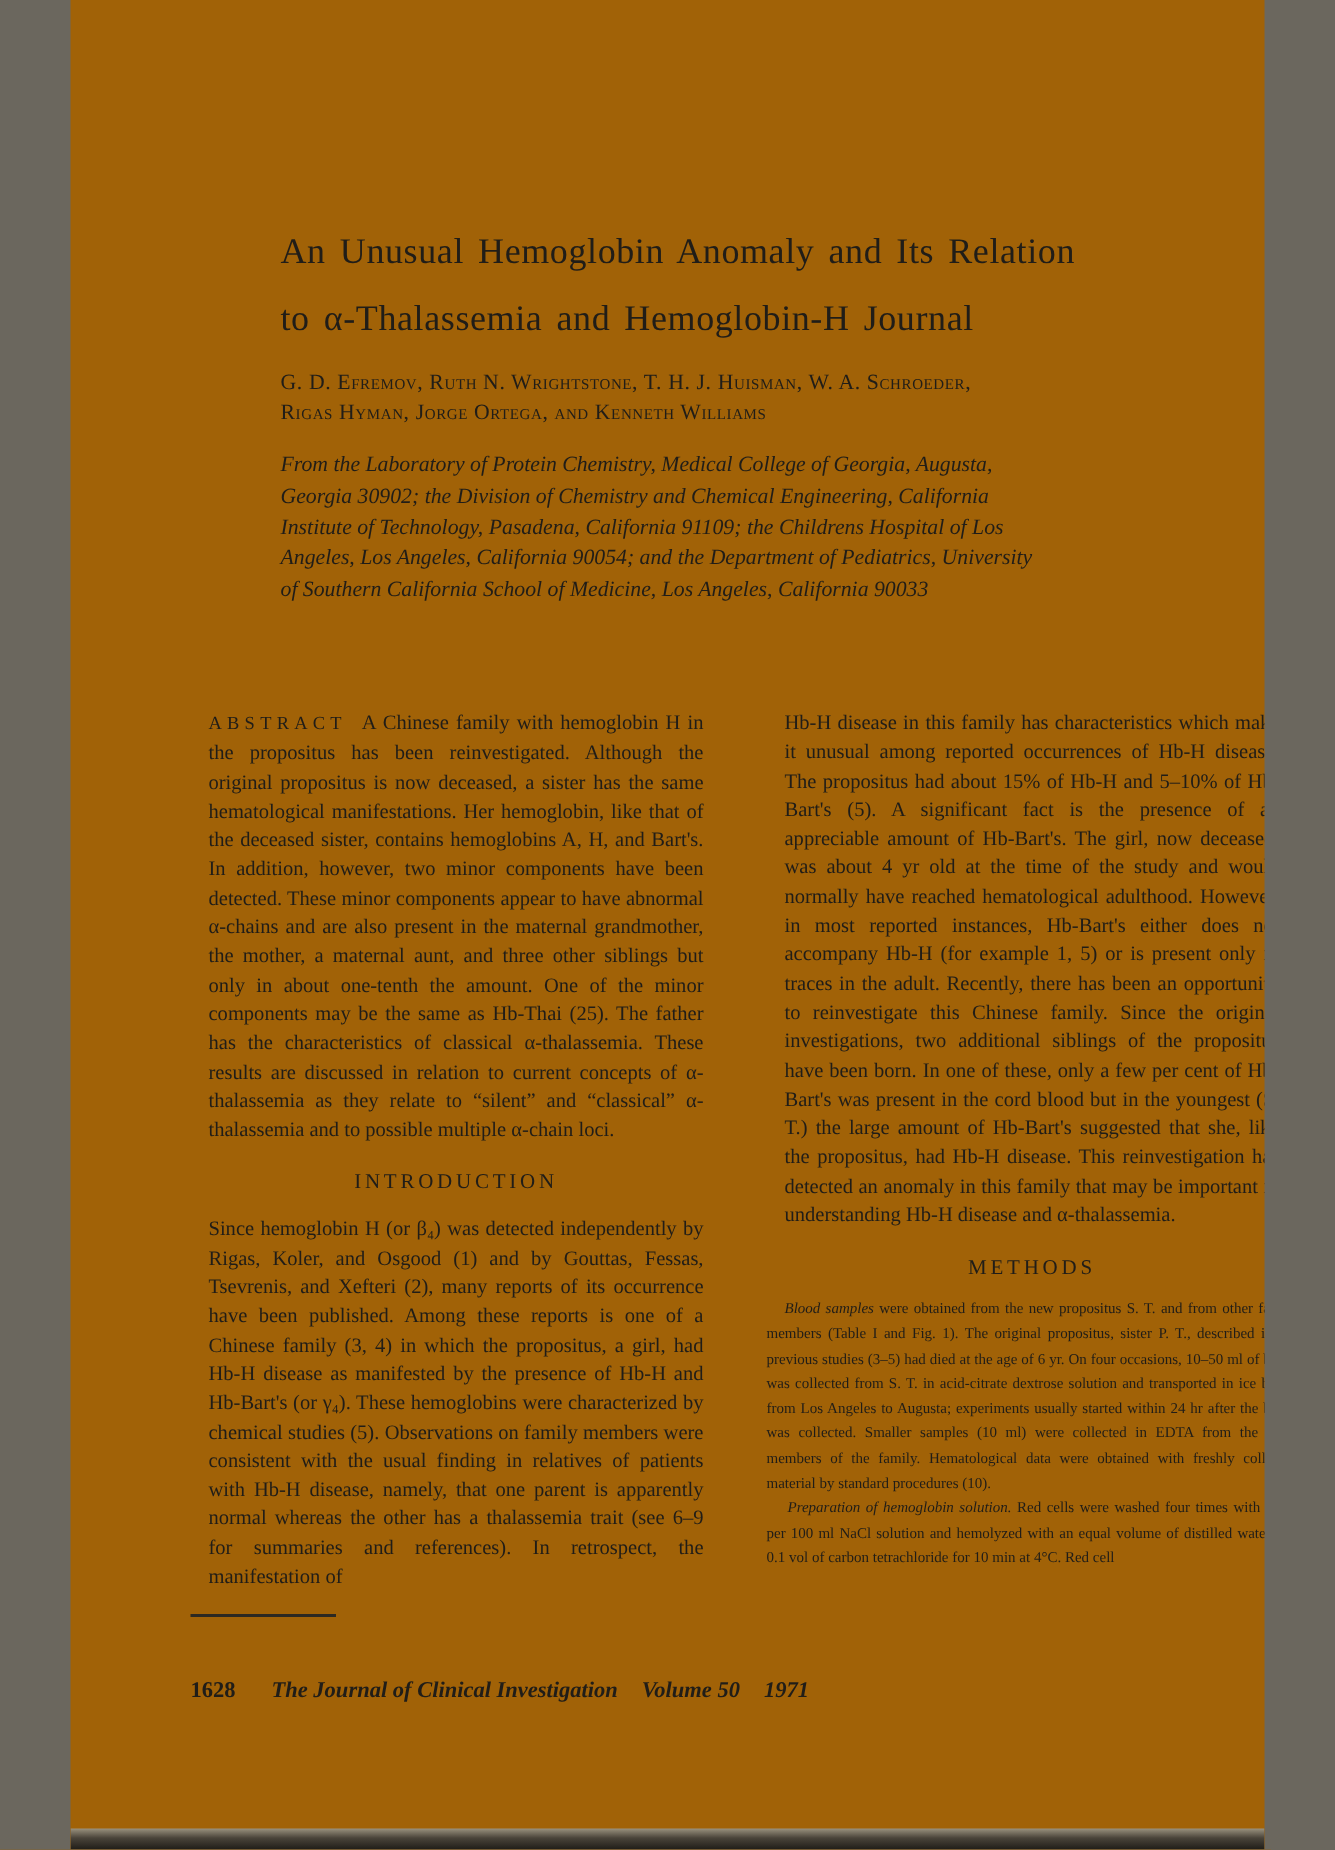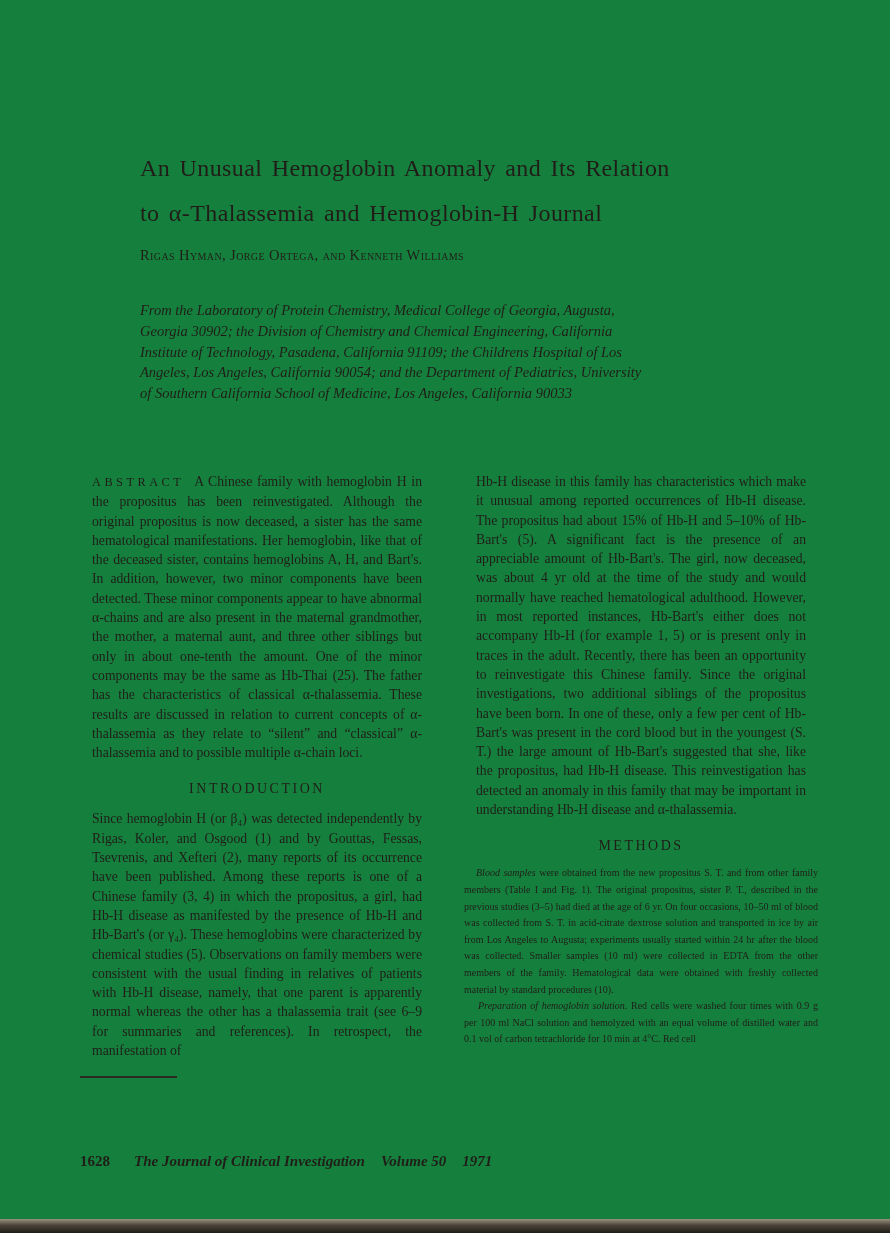--- a/index.html
+++ b/index.html
@@ -1,21 +1,21 @@
 <!DOCTYPE html>
 <html><head>
 <meta charset="utf-8">
 <style>
   html, body { margin: 0; padding: 0; background: #6b675e; }
   .page {
     position: relative;
-    width: 890px;
+    width: 796px;
     height: 1233px;
     margin: 0 auto;
-    background: #15803d;
+    background: #a16207;
     font-family: "Liberation Serif", "DejaVu Serif", serif;
     color: #201d18;
     overflow: hidden;
   }
   .title-block { position: absolute; left: 140px; top: 146px; width: 620px; }
   .title-line {
     font-size: 24px;
     line-height: 45px;
     letter-spacing: 0.4px;
     word-spacing: 3px;
@@ -65,21 +65,21 @@
   .lead-italic { font-style: italic; }
   .footnote-block { margin-top: 16px; }
   .footnote-rule { width: 97px; height: 1.3px; background: #2c2922; margin: 0 0 7px 0; }
   .footnote-text {
     font-style: italic;
     font-size: 13.2px;
     line-height: 18.5px;
     margin: 0;
     text-indent: 12px;
   }
-  .footer { position: absolute; left: 80px; top: 1152px; width: 740px; white-space: nowrap; }
+  .footer { position: absolute; left: 80px; top: 1118px; width: 740px; white-space: nowrap; }
   .footer-page { font-size: 15px; font-weight: bold; }
   .footer-journal, .footer-volume, .footer-year {
     font-size: 15px; font-weight: bold; font-style: italic;
   }
   .footer-journal { margin-left: 24px; }
   .footer-volume  { margin-left: 16px; }
   .footer-year    { margin-left: 16px; }
   .bottom-edge {
     position: absolute; left: 0; bottom: 0; width: 100%; height: 14px;
     background: linear-gradient(to bottom, #9a927e 0%, #4a443a 45%, #201d18 100%);
@@ -89,20 +89,21 @@
 <body>
 
 <div class="page">
 
   <div class="title-block">
     <div class="title-line">An Unusual Hemoglobin Anomaly and Its Relation</div>
     <div class="title-line">to α-Thalassemia and Hemoglobin-H Journal</div>
   </div>
 
   <div class="authors-block">
+    <div class="authors-line">G. D. Efremov, Ruth N. Wrightstone, T. H. J. Huisman, W. A. Schroeder,</div>
     <div class="authors-line">Rigas Hyman, Jorge Ortega, and Kenneth Williams</div>
   </div>
 
   <div class="affiliation">From the Laboratory of Protein Chemistry, Medical College of Georgia, Augusta, Georgia 30902; the Division of Chemistry and Chemical Engineering, California Institute of Technology, Pasadena, California 91109; the Childrens Hospital of Los Angeles, Los Angeles, California 90054; and the Department of Pediatrics, University of Southern California School of Medicine, Los Angeles, California 90033</div>
 
   <div class="col-left">
     <p class="body-text"><span class="abstract-label">ABSTRACT</span><span>A Chinese family with hemoglobin H in the propositus has been reinvestigated. Although the original propositus is now deceased, a sister has the same hematological manifestations. Her hemoglobin, like that of the deceased sister, contains hemoglobins A, H, and Bart's. In addition, however, two minor components have been detected. These minor components appear to have abnormal α-chains and are also present in the maternal grandmother, the mother, a maternal aunt, and three other siblings but only in about one-tenth the amount. One of the minor components may be the same as Hb-Thai (25). The father has the characteristics of classical α-thalassemia. These results are discussed in relation to current concepts of α-thalassemia as they relate to “silent” and “classical” α-thalassemia and to possible multiple α-chain loci.</span></p>
 
     <h2 class="section-heading">INTRODUCTION</h2>
 

